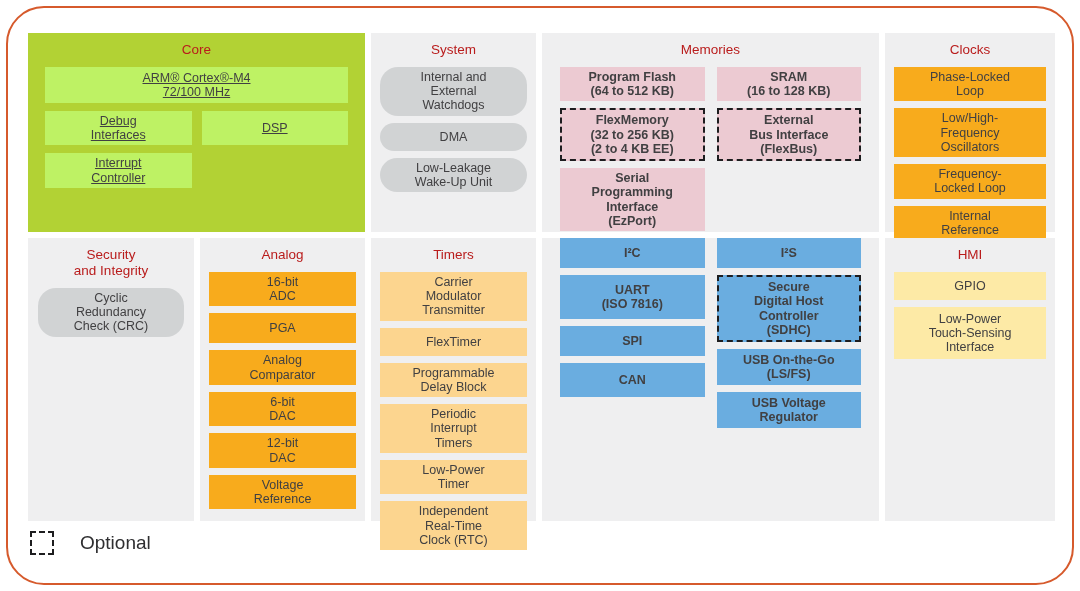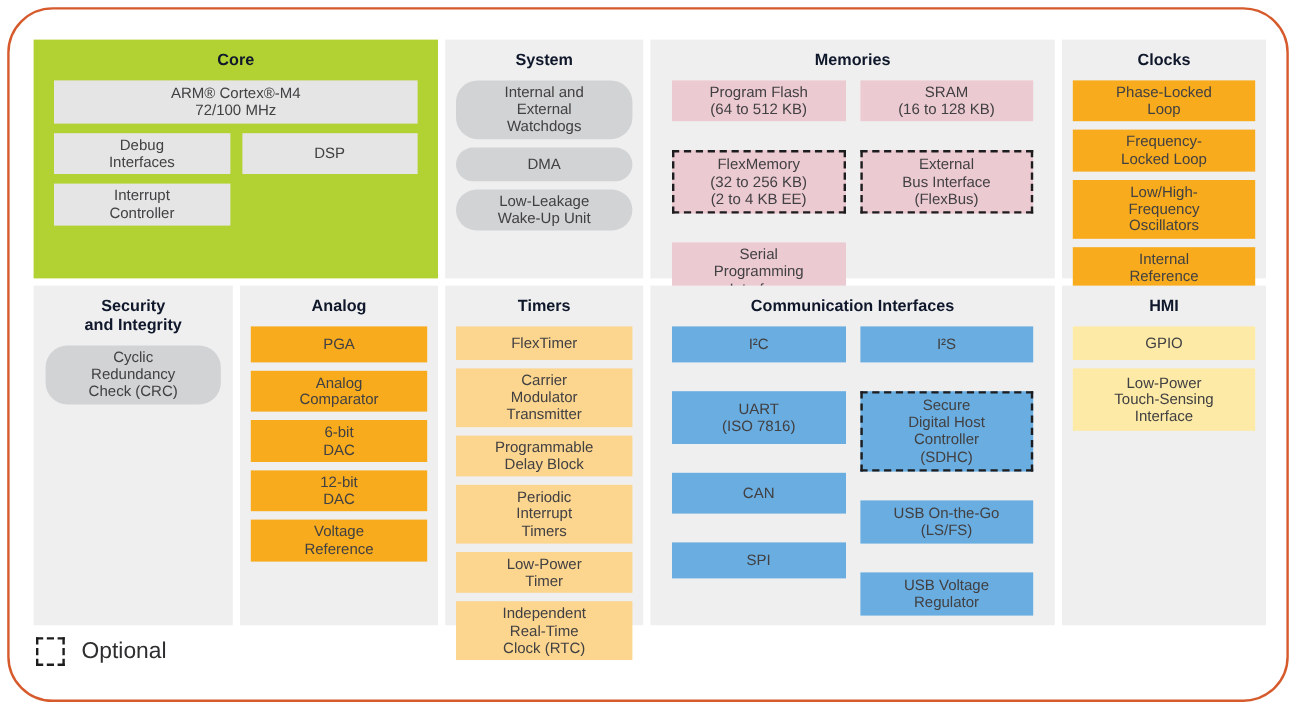--- a/index.html
+++ b/index.html
@@ -14,49 +14,49 @@
   .grid{
     position:absolute;left:28px;top:33px;
     display:grid;
     grid-template-columns:166px 165px 165px 337px 170px;
     grid-template-rows:199px 283px;
     gap:6px;
   }
   .panel{background:#efeff0;box-sizing:border-box;}
   .panel.core{background:#b2d234;grid-column:1 / 3;}
   .panel-title{
-    white-space:pre-line;text-align:center;font-weight:bold;
-    font-size:13.5px;line-height:1.18;color:#0f172a;
+    white-space:pre-line;text-align:center;font-weight:normal;
+    font-size:13.5px;line-height:1.18;color:#b91c1c;
     padding-top:9px;margin:0 0 9px 0;
   }
   .stack{display:flex;flex-direction:column;gap:7px;padding:0 9px;}
   .stack.narrowpad{padding:0 10px;}
   .twocol{display:grid;grid-template-columns:1fr 1fr;gap:12px;padding:0 18px;align-items:start;}
-  .twocol .col{display:flex;flex-direction:column;gap:24px;}
+  .twocol .col{display:flex;flex-direction:column;gap:7px;font-weight:bold;}
   .core-blocks{display:grid;grid-template-columns:1fr 1fr;gap:8px 10px;padding:0 17px;}
   .span2{grid-column:1 / 3;}
   .block{
     white-space:pre-line;display:flex;align-items:center;justify-content:center;
     text-align:center;font-size:12.5px;line-height:1.14;
     padding:3px 4px;box-sizing:border-box;
   }
-  .coreb{background:#e5e5e5;}
+  .coreb{background:#bef264;text-decoration:underline;}
   .grayb{background:#d1d3d4;border-radius:18px;}
   .pinkb{background:#eccad2;}
   .orangeb{background:#f8ab1c;}
   .ltorangeb{background:#fcd58f;}
   .blueb{background:#6aade0;}
   .yellowb{background:#fdeaa6;}
   .dashed{border:2px dashed #1d1d1f;}
   .h28{min-height:28px}.h30{min-height:30px}.h32{min-height:32px}.h34{min-height:34px}
   .h36{min-height:36px}.h40{min-height:40px}.h42{min-height:42px}.h44{min-height:44px}
   .h46{min-height:46px}.h52{min-height:52px}.h58{min-height:58px}
   .legend{
     position:absolute;left:30px;top:531px;
-    display:flex;align-items:center;gap:14px;
+    display:flex;align-items:center;gap:26px;
   }
   .legend-box{width:20px;height:20px;border:2px dashed #1d1d1f;display:inline-block;}
   .legend-label{font-size:19px;color:#2e2e30;}
 </style>
 </head>
 <body>
 
 <div class="frame"></div>
 
 <div class="grid">
@@ -108,85 +108,86 @@
 (FlexBus)</div>
       </div>
     </div>
   </section>
 
   <section class="panel">
     <h2 class="panel-title">Clocks</h2>
     <div class="stack">
       <div class="block orangeb h34">Phase-Locked
 Loop</div>
-      <div class="block orangeb h34">Frequency-
-Locked Loop</div>
       <div class="block orangeb h46">Low/High-
 Frequency
 Oscillators</div>
+      <div class="block orangeb h34">Frequency-
+Locked Loop</div>
       <div class="block orangeb h46">Internal
 Reference
 Clocks</div>
     </div>
   </section>
 
   <section class="panel">
     <h2 class="panel-title">Security
 and Integrity</h2>
     <div class="stack narrowpad">
       <div class="block grayb h44">Cyclic
 Redundancy
 Check (CRC)</div>
     </div>
   </section>
 
   <section class="panel">
     <h2 class="panel-title">Analog</h2>
     <div class="stack">
+      <div class="block orangeb h32">16-bit
+ADC</div>
       <div class="block orangeb h30">PGA</div>
       <div class="block orangeb h30">Analog
 Comparator</div>
       <div class="block orangeb h30">6-bit
 DAC</div>
       <div class="block orangeb h30">12-bit
 DAC</div>
       <div class="block orangeb h30">Voltage
 Reference</div>
     </div>
   </section>
 
   <section class="panel">
     <h2 class="panel-title">Timers</h2>
     <div class="stack">
-      <div class="block ltorangeb h28">FlexTimer</div>
       <div class="block ltorangeb h40">Carrier
 Modulator
 Transmitter</div>
+      <div class="block ltorangeb h28">FlexTimer</div>
       <div class="block ltorangeb h30">Programmable
 Delay Block</div>
       <div class="block ltorangeb h40">Periodic
 Interrupt
 Timers</div>
       <div class="block ltorangeb h30">Low-Power
 Timer</div>
       <div class="block ltorangeb h44">Independent
 Real-Time
 Clock (RTC)</div>
     </div>
   </section>
 
   <section class="panel">
-    <h2 class="panel-title">Communication Interfaces</h2>
     <div class="twocol">
       <div class="col">
         <div class="block blueb h30">I²C</div>
         <div class="block blueb h44">UART
 (ISO 7816)</div>
+        <div class="block blueb h30">SPI</div>
         <div class="block blueb h34">CAN</div>
-        <div class="block blueb h30">SPI</div>
       </div>
       <div class="col">
         <div class="block blueb h30">I²S</div>
         <div class="block blueb dashed h58">Secure
 Digital Host
 Controller
 (SDHC)</div>
         <div class="block blueb h36">USB On-the-Go
 (LS/FS)</div>
         <div class="block blueb h36">USB Voltage

